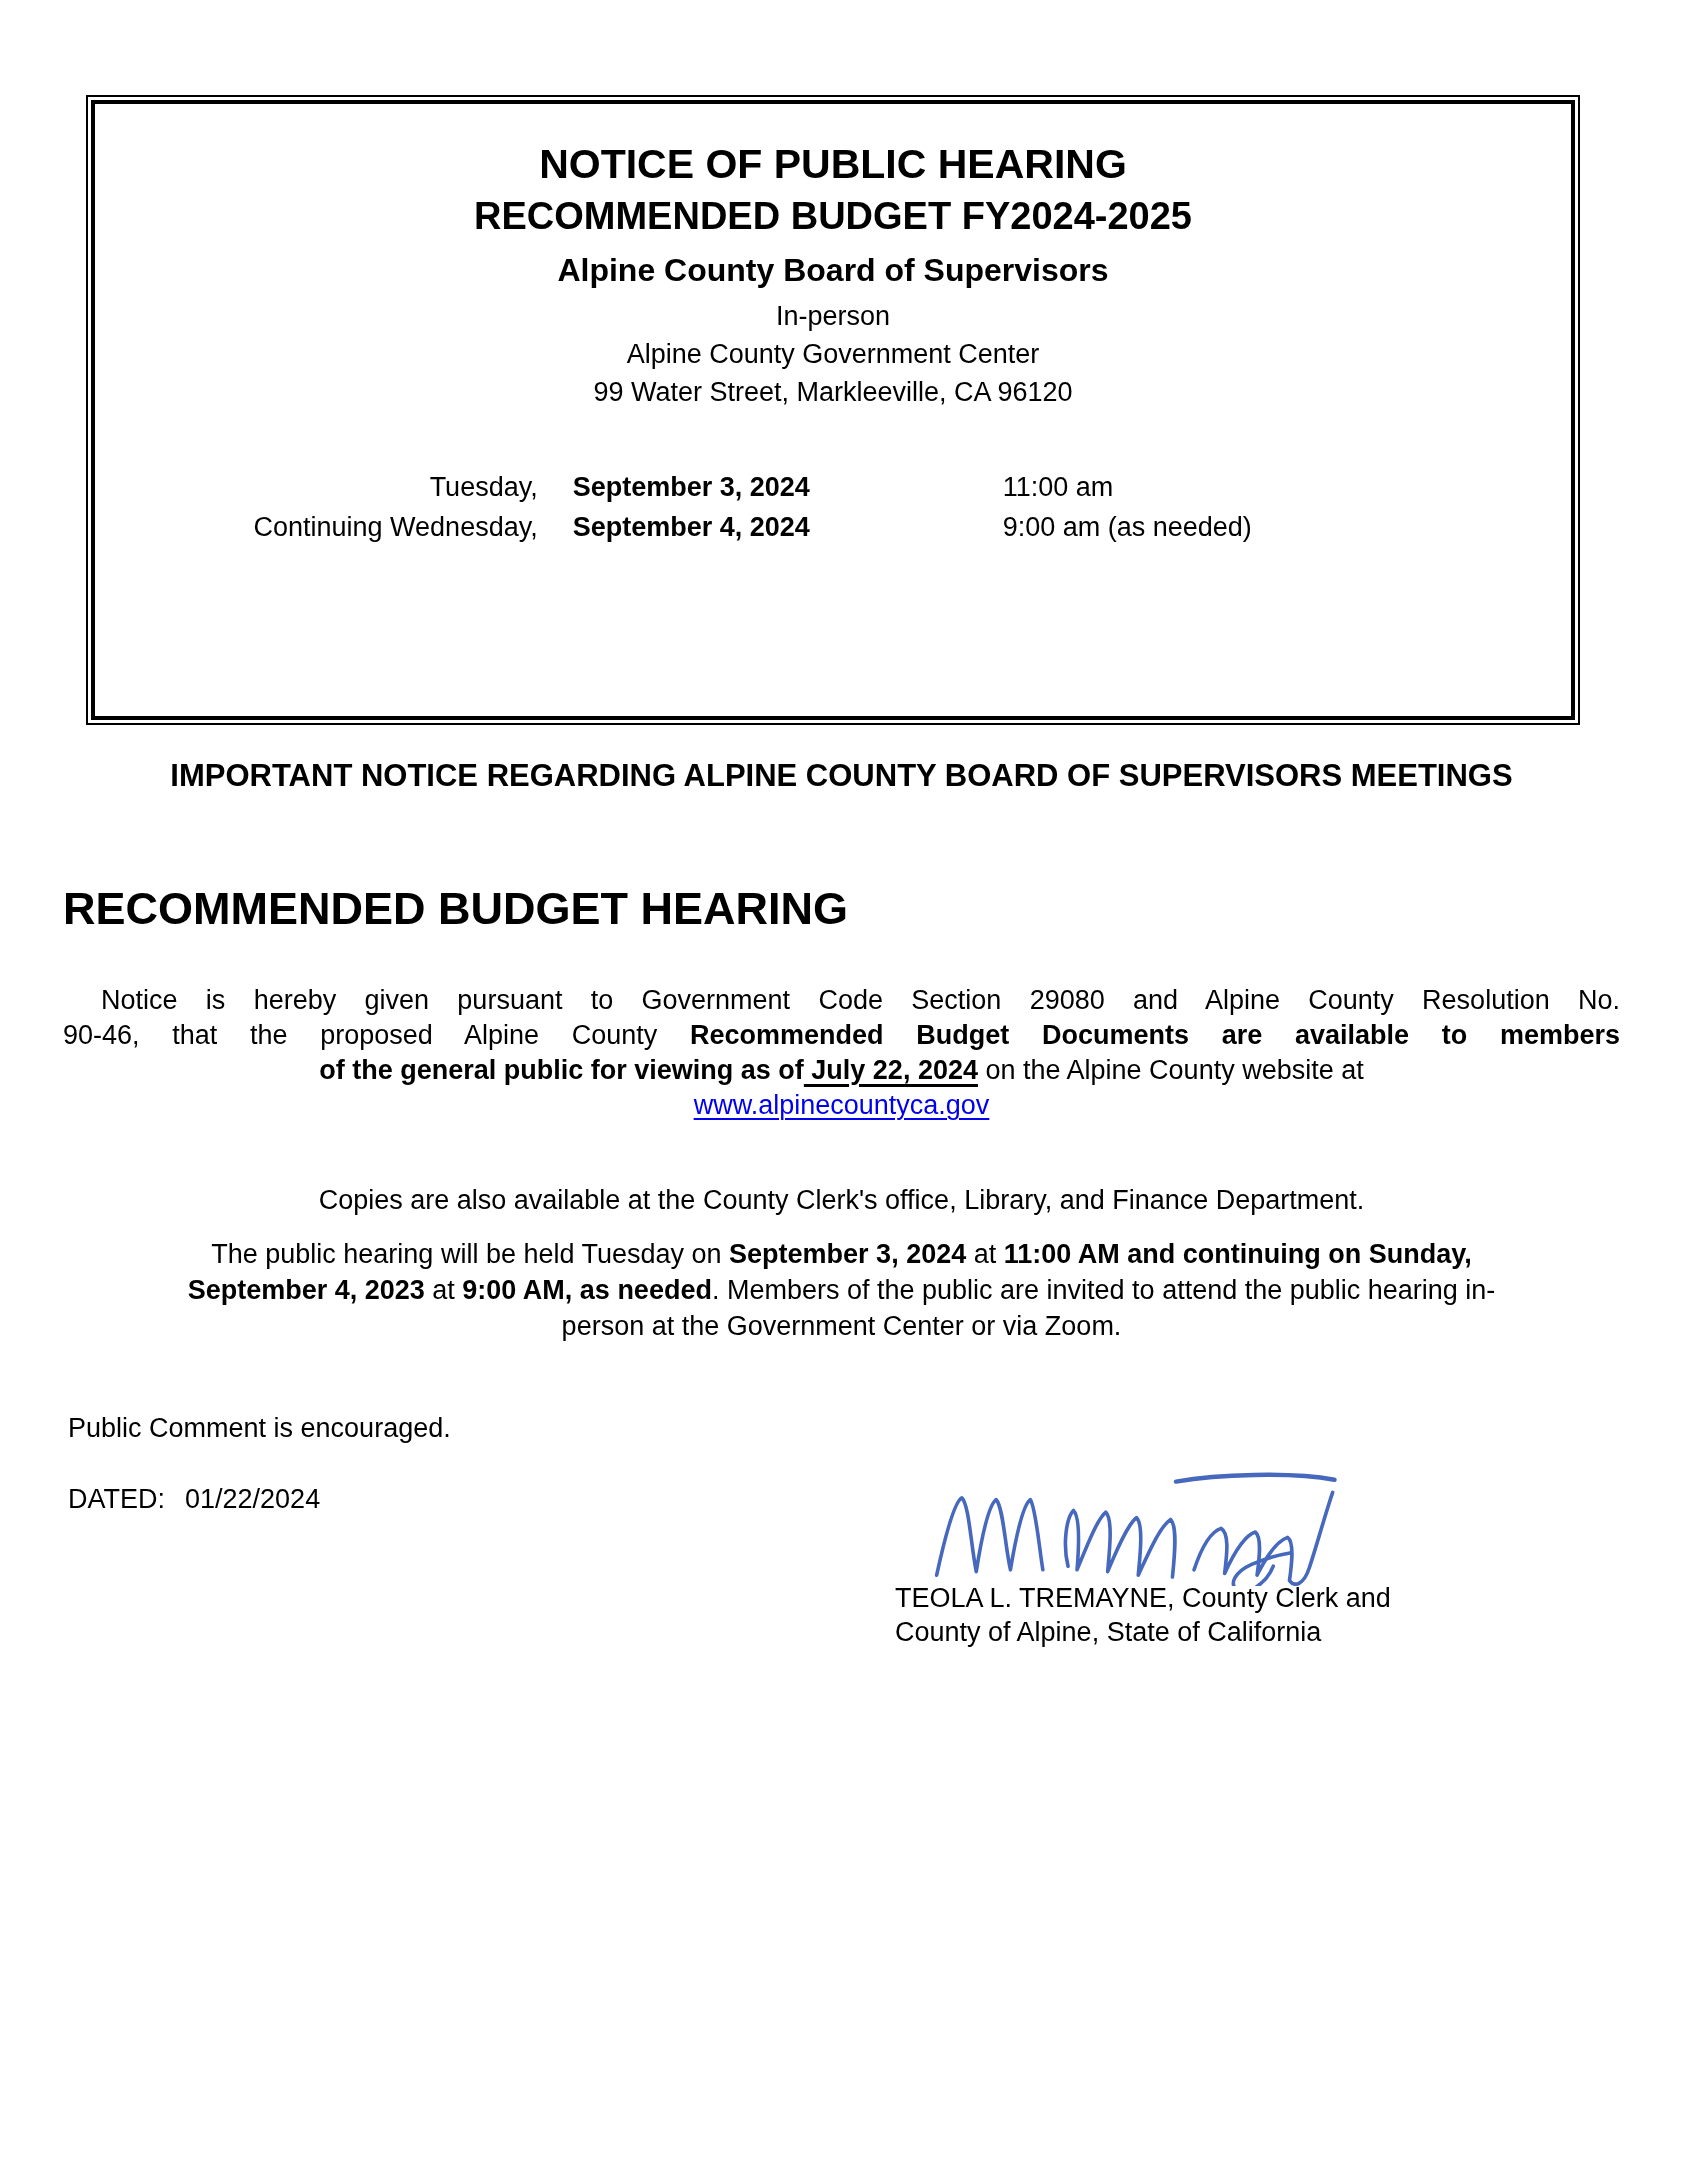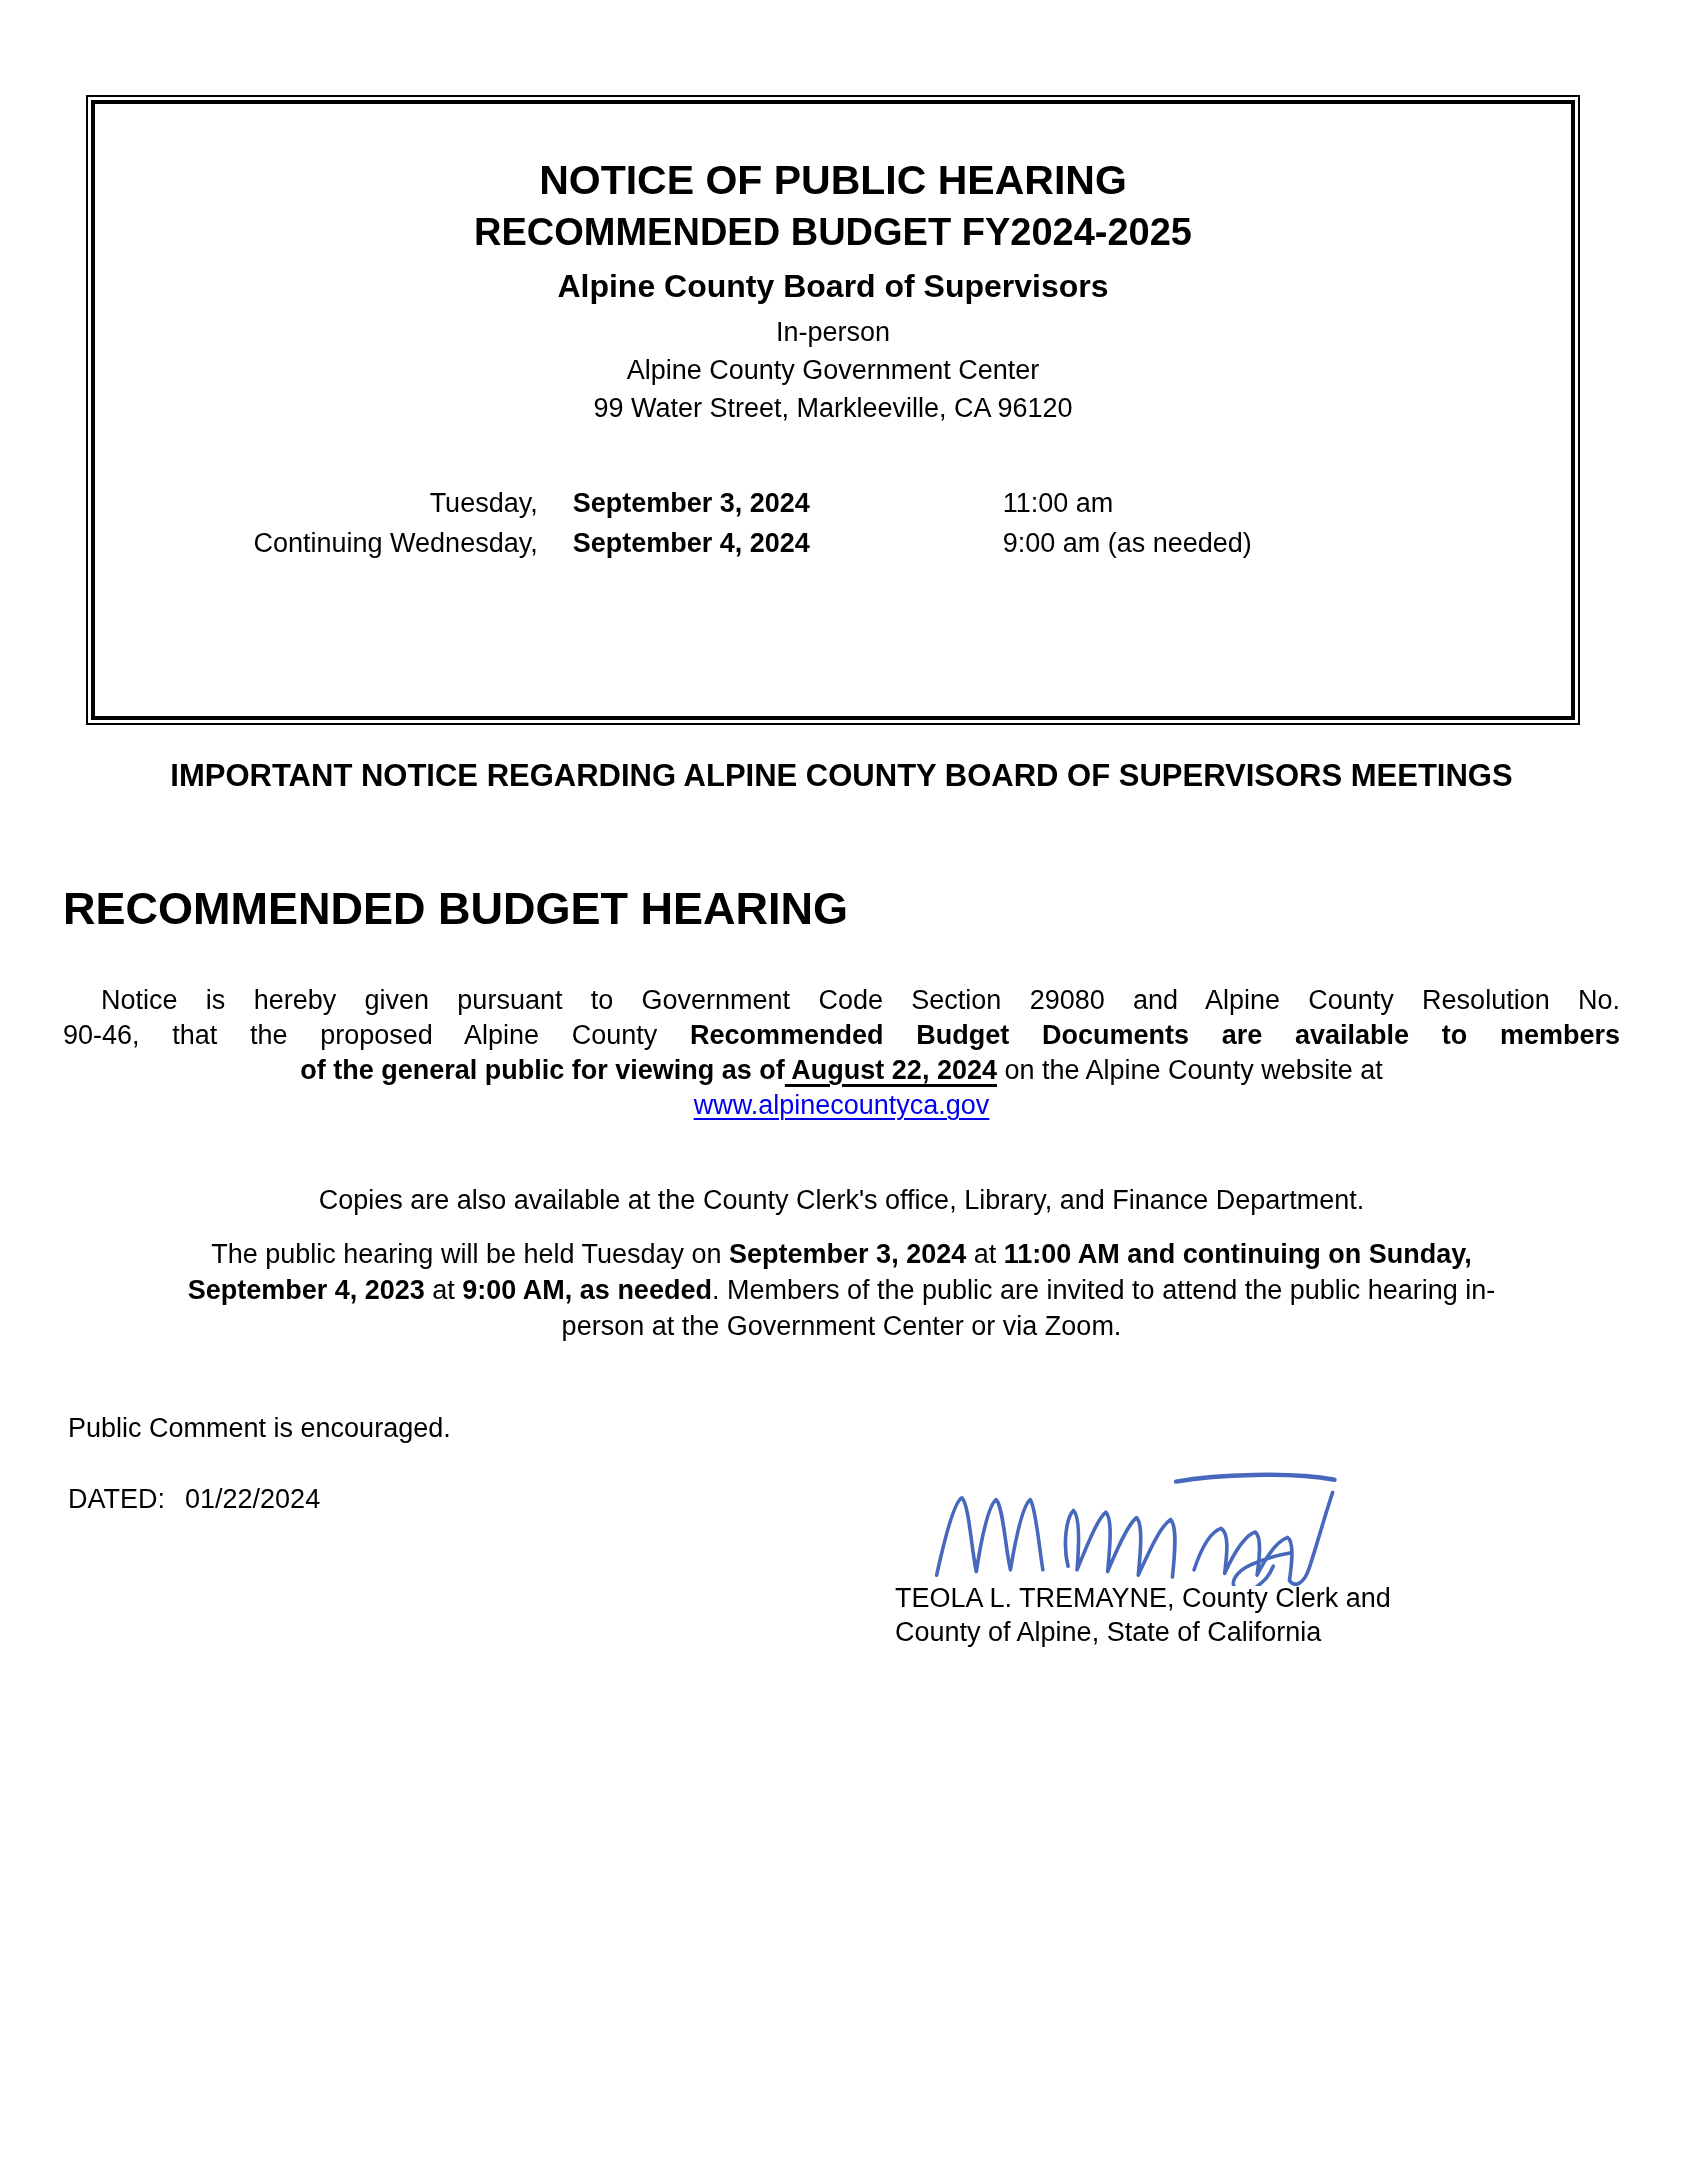--- a/index.html
+++ b/index.html
@@ -20,21 +20,21 @@
 
   
   .notice-box{
     position:absolute;left:86px;top:95px;width:1494px;height:630px;
     border:2.7px solid #000;
   }
   .notice-box-inner{
     position:absolute;left:2.7px;right:2.7px;top:2.7px;bottom:2.7px;
     border:4.5px solid #000;
     text-align:center;
-    padding-top:52px;
+    padding-top:36px;
   }
   .bx-title{font-size:41px;font-weight:bold;line-height:49px;}
   .bx-subtitle{font-size:38px;font-weight:bold;line-height:45px;margin-top:5.4px;}
   .bx-org{font-size:32px;font-weight:bold;line-height:40px;margin-top:10.8px;}
   .bx-line{font-size:27px;line-height:38px;}
   .bx-mode{margin-top:7.2px;}
 
   .schedule{margin-top:56px;font-size:27px;}
   .srow{display:flex;line-height:40px;text-align:left;}
   .srow .c1{width:443px;text-align:right;}
@@ -108,21 +108,21 @@
     </div>
   </div>
 
   <div class="important">IMPORTANT NOTICE REGARDING ALPINE COUNTY BOARD OF SUPERVISORS MEETINGS</div>
 
   <div class="heading">RECOMMENDED BUDGET HEARING</div>
 
   <div class="para-availability body-text">
     <div class="jline indent"><span>Notice is hereby given pursuant to Government Code Section 29080 and Alpine County Resolution No.</span></div>
     <div class="jline"><span>90-46, that the proposed Alpine County </span><b>Recommended Budget Documents are available to members</b></div>
-    <div class="cline"><b>of the general public for viewing as of</b><b class="u"> August 22, 2024</b><span>  on the Alpine County website at</span></div>
+    <div class="cline"><b>of the general public for viewing as of</b><b class="u"> July 22, 2024</b><span>  on the Alpine County website at</span></div>
     <div class="cline"><a class="weblink">www.alpinecountyca.gov</a></div>
   </div>
 
   <div class="copies-line body-text">Copies are also available at the County Clerk's office, Library, and Finance Department.</div>
 
   <div class="para-hearing body-text">
     <div><span>The public hearing will be held Tuesday on </span><b>September 3, 2024</b><span> at </span><b>11:00 AM and continuing on Sunday,</b></div>
     <div><b>September 4, 2023</b><span> at </span><b>9:00 AM, as needed</b><span>.  Members of the public are invited to attend the public hearing in-</span></div>
     <div><span>person at the Government Center or via Zoom.</span></div>
   </div>

